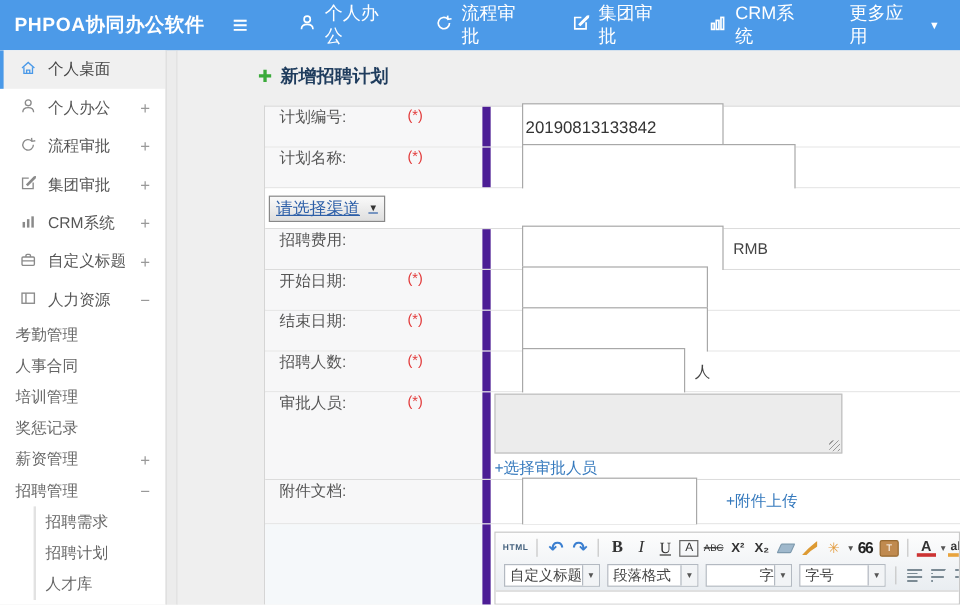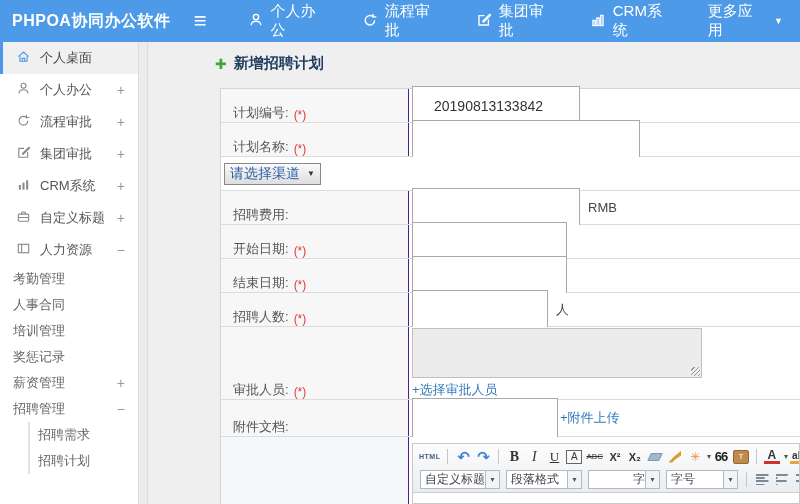--- a/index.html
+++ b/index.html
@@ -34,28 +34,28 @@
   .main { position:absolute; left:148px; top:42px; right:0; bottom:0; background:#efefef; }
   .page-title { position:absolute; left:67px; top:12px; display:flex; align-items:center; gap:7px; }
   .add-ic { color:#3aaa3a; font-size:14px; font-weight:bold; }
   .page-title h1 { font-size:15px; font-weight:bold; color:#1f3c5d; }
 
   .formtable { position:absolute; left:72px; top:46px; right:0; bottom:0; background:#fff; border:1px solid #d5d5d5; border-right:none; border-bottom:none; display:flex; flex-direction:column; }
   .frow { display:flex; border-bottom:1px solid #dcdcdc; height:34px; flex:none; }
   .frow.tall { height:73px; }
   .frow.med { height:37px; }
   .frow.grow { flex:1 1 auto; border-bottom:none; height:auto; }
-  .fl { width:188px; flex:none; background:#f7f7f8; border-right:1px solid #4c1d95; display:flex; align-items:flex-end; padding-left:12px; color:#555; }
+  .fl { width:188px; flex:none; background:#f7f7f8; border-right:7px solid #4c1d95; display:flex; align-items:flex-start; padding-left:12px; color:#555;gap:46px; }
   .frow.grow .fl { background:#f5f8fa; }
   .req { color:#e23b3b; margin-left:5px; font-size:12px; }
   .fv { flex:1 1 auto; background:#fff; display:flex; align-items:center; padding-left:3px; min-width:0; }
-  .fv input { height:40px; border:1px solid #a8a8a8; font-size:14px; color:#333; padding:0 21px; font-family:inherit; background:#fff; }
+  .fv input { height:40px; border:1px solid #a8a8a8; font-size:14px; color:#333; padding:0 2px; font-family:inherit; background:#fff;margin-left:23px; }
   .suffix { margin-left:8px; color:#444; font-size:13px; }
   .flink { color:#3579bd; font-size:13px; cursor:pointer; }
-  .fake-select { display:flex; align-items:center; height:22px; border:1px solid #888; background:linear-gradient(#fafafa,#dedede); color:#2d5fa8; font-size:14px; padding:0 5px; cursor:pointer; }
+  .fake-select { display:flex; align-items:center; height:22px; border:1px solid #888; background:linear-gradient(#fafafa,#dedede); color:#2d5fa8; font-size:14px; padding:0 5px; cursor:pointer;text-decoration:underline; }
   .fake-select .sel-caret { font-size:8px; color:#333; margin-left:7px; }
 
   .fv.col { flex-direction:column; align-items:flex-start; justify-content:center; }
   .ta-wrap { position:relative; width:290px; height:50px; background:#ececec; border:1px solid #bfbfbf; }
   .ta-resize { position:absolute; right:1px; bottom:1px; width:9px; height:9px; background:repeating-linear-gradient(135deg,transparent 0 2px,#999 2px 3px); }
   .ta-link { margin-top:3px;text-align:right; }
 
   
   .fv.editor-cell { align-items:flex-start; padding:6px 0 0 3px; }
   .ueditor { border:1px solid #c9c9c9; background:#fbfbfb; width:100%; height:100%; min-height:60px; display:flex; flex-direction:column; overflow:hidden; }
@@ -214,20 +214,23 @@
           <span>招聘管理</span>
           <span class="expander">−</span>
         </div>
         <div class="ssub2">
           <div class="snav">
             <span>招聘需求</span>
           </div>
           <div class="snav">
             <span>招聘计划</span>
           </div>
+          <div class="snav">
+            <span>人才库</span>
+          </div>
         </div>
       </div>
   </div>
   <div class="side-scrollbar"></div>
 
   <div class="main">
     <div class="page-title">
       <span class="add-ic">✚</span>
       <h1>新增招聘计划</h1>
     </div>
@@ -306,21 +309,21 @@
             </div>
             <span class="flink ta-link">+选择审批人员</span>
           </div>
         </div>
         <div class="frow med">
           <div class="fl">
             <span>附件文档:</span>
           </div>
           <div class="fv">
             <input type="text" style="width: 146px;">
-            <span class="flink" style="margin-left: 2px;">+附件上传</span>
+            <span class="flink" style="margin-left: 24px;">+附件上传</span>
           </div>
         </div>
         <div class="frow grow">
           <div class="fl"></div>
           <div class="fv editor-cell">
             <div class="ueditor">
               <div class="toolbar">
                 <div class="trow">
                   <span class="tbtn tb-src">HTML</span>
                   <span class="tsep"></span>

